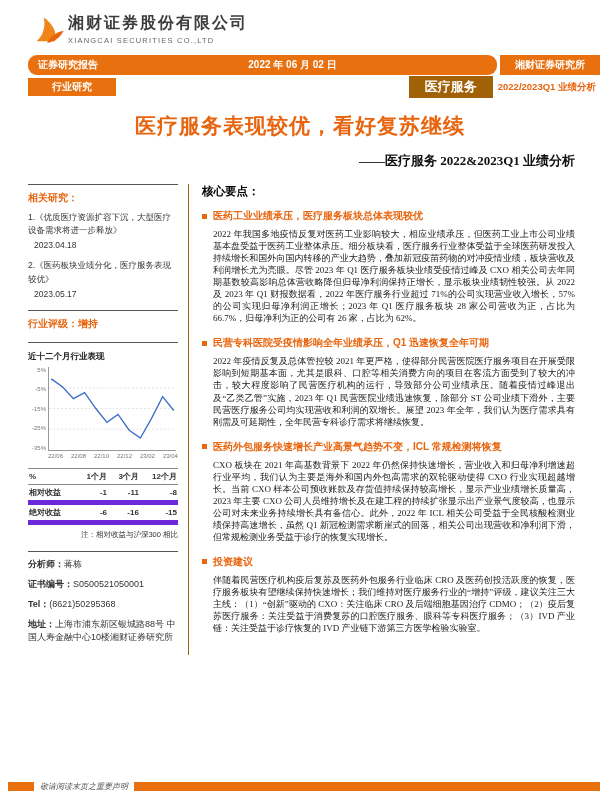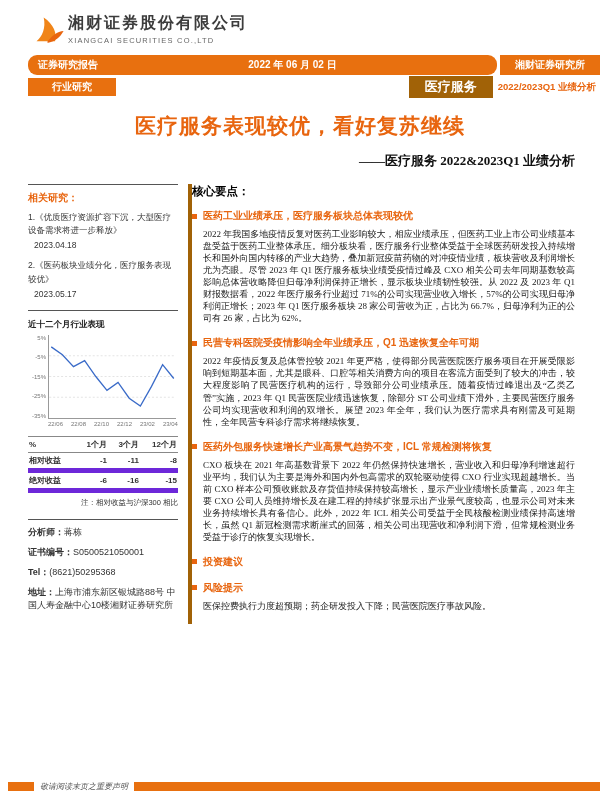--- a/index.html
+++ b/index.html
@@ -29,21 +29,21 @@
   .band2-rest { flex:1; display:flex; align-items:center; justify-content:flex-end; padding-right:4px; }
   .band2-badge { background:#a16207; color:#fff; font-size:13px; padding:2px 16px; margin-right:5px; }
   .band2-text { color:#E8650F; font-size:9.5px; font-weight:bold; }
 
   .main-title { margin-top:16px; text-align:center; color:#E8650F; font-size:21px; font-weight:bold; letter-spacing:1px; }
   .sub-title { margin-top:12px; text-align:right; padding-right:25px; font-size:13px; font-weight:bold; color:#111; }
 
   
   .columns { display:flex; margin:14px 25px 0 28px; }
   .sidebar { width:160px; flex:none; padding-right:10px; }
-  .maincol { flex:1; border-left:4px solid #a16207; }
+  .maincol { flex:1; border-left:1px solid #a16207; padding-left:13px; }
 
   .side-section { border-top:1px solid #555; padding-top:6px; margin-bottom:11px; }
   .side-title { color:#E8650F; font-weight:bold; font-size:10px; margin-bottom:6px; }
   .rel-item { font-size:8.5px; color:#333; line-height:1.55; }
   .rel-date { font-size:8.5px; color:#333; margin:3px 0 9px 6px; }
   .rating { color:#E8650F; font-weight:bold; font-size:10px; }
 
   .chart-title { font-size:8.5px; color:#222; font-weight:bold; text-align:left; margin:2px 0 4px; }
   .chart-wrap { display:flex; }
   .ytick-col { width:20px; display:flex; flex-direction:column; justify-content:space-between;
@@ -116,20 +116,23 @@
   <div class="sidebar">
 
     <div class="side-section">
       <div class="side-title">相关研究：</div>
       <div class="rel-item">1.《优质医疗资源扩容下沉，大型医疗设备需求将进一步释放》</div>
       <div class="rel-date">2023.04.18</div>
       <div class="rel-item">2.《医药板块业绩分化，医疗服务表现较优》</div>
       <div class="rel-date">2023.05.17</div>
     </div>
 
+    <div class="side-section">
+      <div class="rating">行业评级：增持</div>
+    </div>
 
     <div class="side-section">
       <div class="chart-title">近十二个月行业表现</div>
 
       <div class="chart-wrap">
         <div class="ytick-col">
           <span>5%</span>
           <span>-5%</span>
           <span>-15%</span>
           <span>-25%</span>
@@ -211,29 +214,23 @@
         <span>医药外包服务快速增长产业高景气趋势不变，ICL 常规检测将恢复</span>
       </div>
       <p class="sec-body">CXO 板块在 2021 年高基数背景下 2022 年仍然保持快速增长，营业收入和归母净利增速超行业平均，我们认为主要是海外和国内外包高需求的双轮驱动使得 CXO 行业实现超越增长。当前 CXO 样本公司预收账款及存货值持续保持较高增长，显示产业业绩增长质量高，2023 年主要 CXO 公司人员维持增长及在建工程的持续扩张显示出产业景气度较高，也显示公司对未来业务持续增长具有备信心。此外，2022 年 ICL 相关公司受益于全民核酸检测业绩保持高速增长，虽然 Q1 新冠检测需求断崖式的回落，相关公司出现营收和净利润下滑，但常规检测业务受益于诊疗的恢复实现增长。</p>
     </div>
 
     <div class="section">
       <div class="sec-head">
         <span class="bullet"></span>
         <span>投资建议</span>
       </div>
-    </div>
-
-    <div class="section">
-      <div class="sec-head">
-        <span class="bullet"></span>
-        <span>风险提示</span>
-      </div>
-      <p class="sec-body">医保控费执行力度超预期；药企研发投入下降；民营医院医疗事故风险。</p>
-    </div>
+      <p class="sec-body">伴随着民营医疗机构疫后复苏及医药外包服务行业临床 CRO 及医药创投活跃度的恢复，医疗服务板块有望继续保持快速增长；我们维持对医疗服务行业的“增持”评级，建议关注三大主线：（1）“创新”驱动的 CXO：关注临床 CRO 及后端细胞基因治疗 CDMO；（2）疫后复苏医疗服务：关注受益于消费复苏的口腔医疗服务、眼科等专科医疗服务；（3）IVD 产业链：关注受益于诊疗恢复的 IVD 产业链下游第三方医学检验实验室。</p>
+    </div>
+
   </div>
 </div>
 
 <div class="footer">
   <div class="fbar1"></div>
   <div class="ftext">敬请阅读末页之重要声明</div>
   <div class="fbar2"></div>
 </div>
 
 </body></html>

